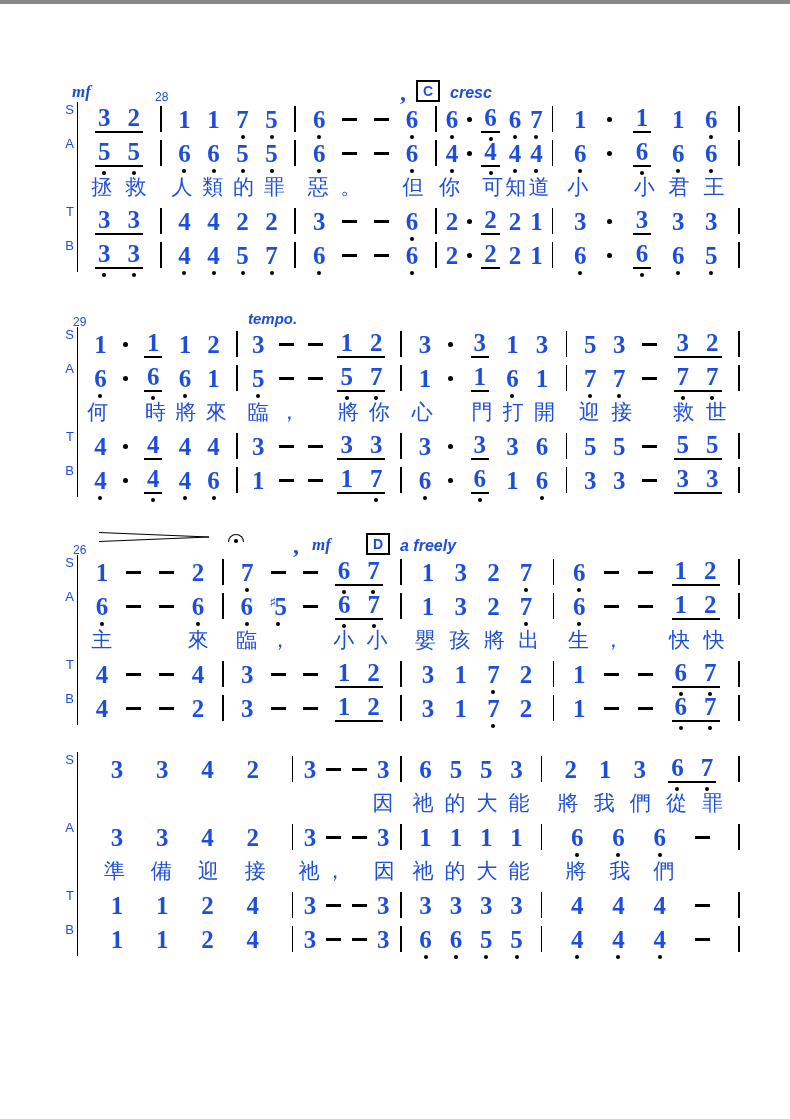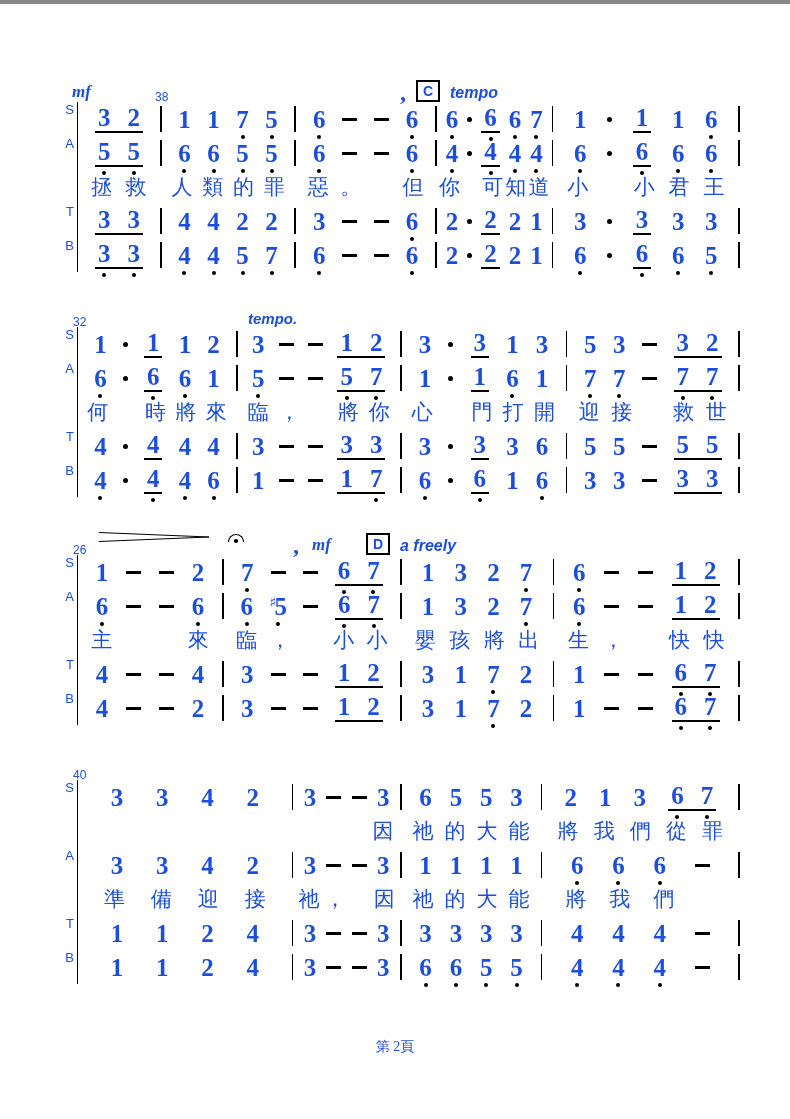--- a/index.html
+++ b/index.html
@@ -43,24 +43,24 @@
 </style>
 </head>
 <body>
 
 <div class="sheet">
   <div class="music">
 
     <section class="system mt1">
       <div class="sys-header">
         <span class="dyn" style="left:12px">mf</span>
-        <span class="mnum" style="left:95px">38</span>
+        <span class="mnum" style="left:95px">28</span>
         <span class="breath" style="left:340px">,</span>
         <span class="rehearsal" style="left:356px">C</span>
-        <span class="tempo" style="left:390px">tempo</span>
+        <span class="tempo" style="left:390px">cresc</span>
       </div>
       <div class="sys-body">
           <div class="labels-col">
             <span class="vlabel">S</span>
             <span class="vlabel">A</span>
             <span class="vlabel"></span>
             <span class="vlabel">T</span>
             <span class="vlabel">B</span>
           </div>
           <div class="grid">
@@ -272,21 +272,21 @@
                 <span class="nt"><span class="n">5</span><span class="ld"></span></span>
               </div>
               <span class="bar"></span>
             </div>
           </div>
         </div>
     </section>
 
     <section class="system mt2">
       <div class="sys-header">
-        <span class="mnum" style="left:13px">32</span>
+        <span class="mnum" style="left:13px">29</span>
         <span class="cresc" style="left:188px">tempo.</span>
       </div>
       <div class="sys-body">
           <div class="labels-col">
             <span class="vlabel">S</span>
             <span class="vlabel">A</span>
             <span class="vlabel"></span>
             <span class="vlabel">T</span>
             <span class="vlabel">B</span>
           </div>
@@ -696,23 +696,20 @@
                   <span class="nt"><span class="n">7</span><span class="ld"></span></span>
                 </span>
               </div>
               <span class="bar"></span>
             </div>
           </div>
         </div>
     </section>
 
     <section class="system mt4">
-      <div class="sys-header">
-        <span class="mnum" style="left:13px">40</span>
-      </div>
       <div class="sys-body">
           <div class="labels-col">
             <span class="vlabel">S</span>
             <span class="vlabel"></span>
             <span class="vlabel">A</span>
             <span class="vlabel"></span>
             <span class="vlabel">T</span>
             <span class="vlabel">B</span>
           </div>
           <div class="grid">
@@ -899,14 +896,13 @@
                 <span class="dash"></span>
               </div>
               <span class="bar"></span>
             </div>
           </div>
         </div>
     </section>
 
   </div>
 
-  <div class="footer">第 2頁</div>
 </div>
 
 </body></html>

